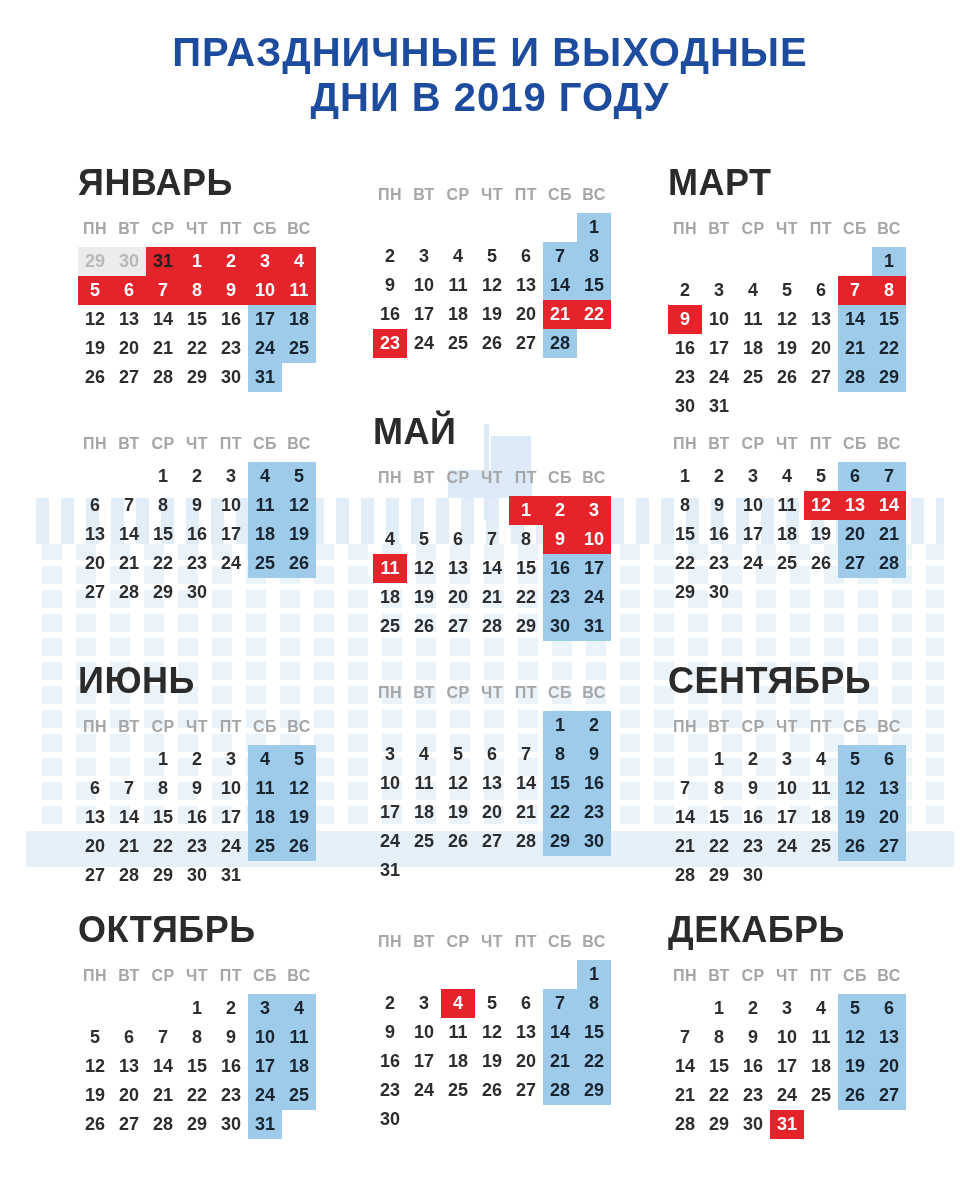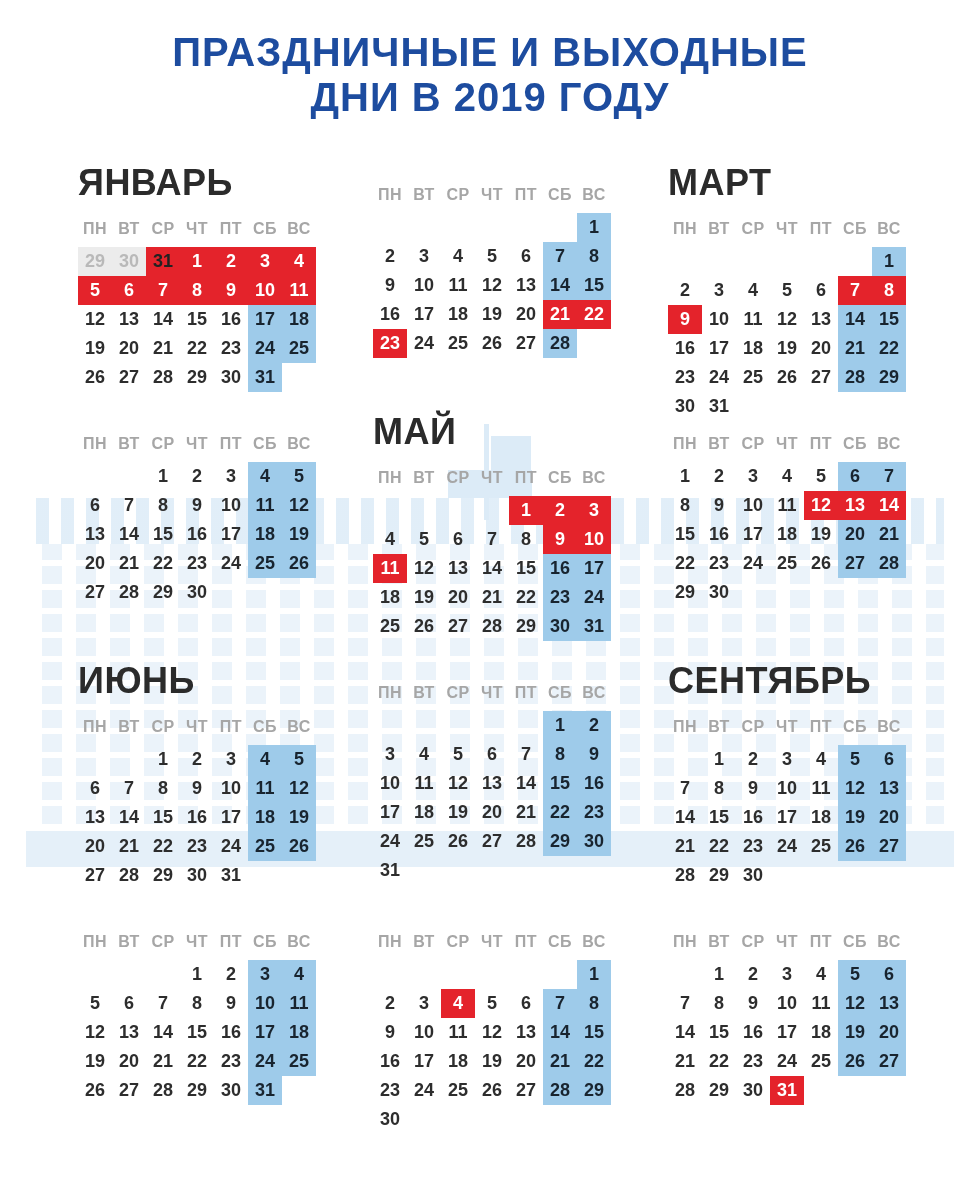--- a/index.html
+++ b/index.html
@@ -517,20 +517,21 @@
         <div class="cell">24</div>
         <div class="cell">25</div>
         <div class="cell weekend">26</div>
         <div class="cell weekend">27</div>
         <div class="cell">28</div>
         <div class="cell">29</div>
         <div class="cell">30</div>
       </div>
     </div>
     <div class="month">
+      <div class="month-name">ОКТЯБРЬ</div>
       <div class="weekday-row">
         <div class="weekday">ПН</div>
         <div class="weekday">ВТ</div>
         <div class="weekday">СР</div>
         <div class="weekday">ЧТ</div>
         <div class="weekday">ПТ</div>
         <div class="weekday">СБ</div>
         <div class="weekday">ВС</div>
       </div>
       <div class="days">
@@ -613,20 +614,21 @@
         <div class="cell">24</div>
         <div class="cell">25</div>
         <div class="cell">26</div>
         <div class="cell">27</div>
         <div class="cell weekend">28</div>
         <div class="cell weekend">29</div>
         <div class="cell">30</div>
       </div>
     </div>
     <div class="month">
+      <div class="month-name">ДЕКАБРЬ</div>
       <div class="weekday-row">
         <div class="weekday">ПН</div>
         <div class="weekday">ВТ</div>
         <div class="weekday">СР</div>
         <div class="weekday">ЧТ</div>
         <div class="weekday">ПТ</div>
         <div class="weekday">СБ</div>
         <div class="weekday">ВС</div>
       </div>
       <div class="days">

